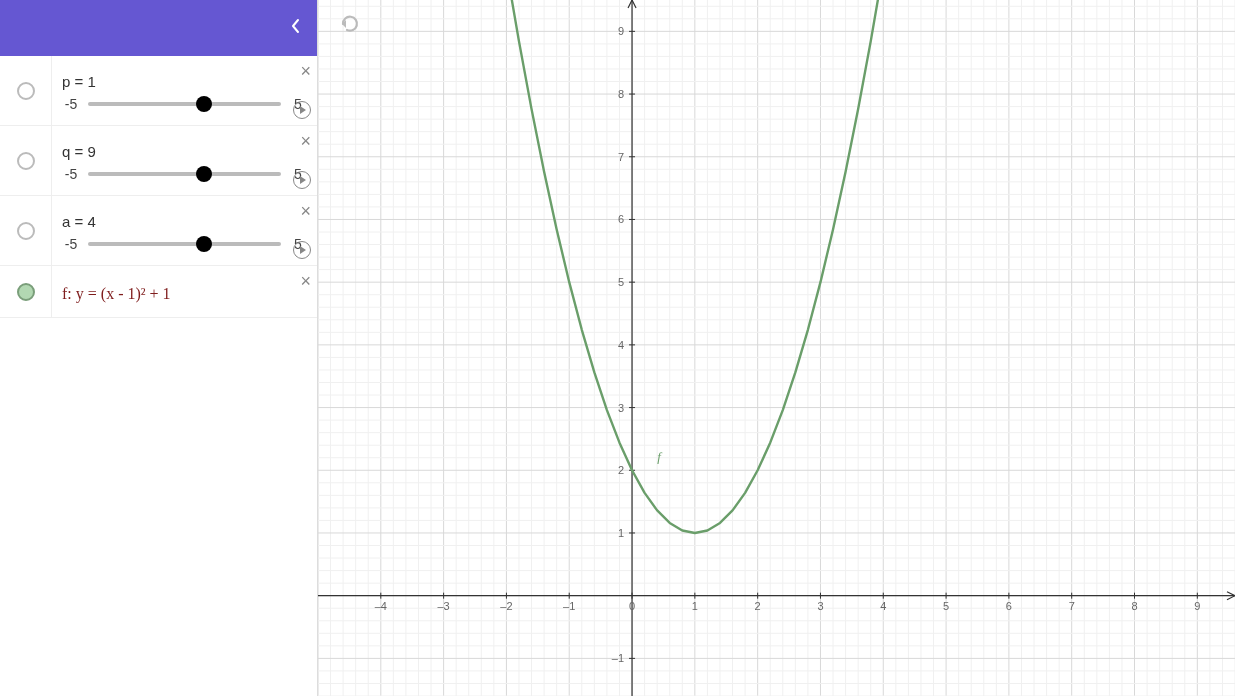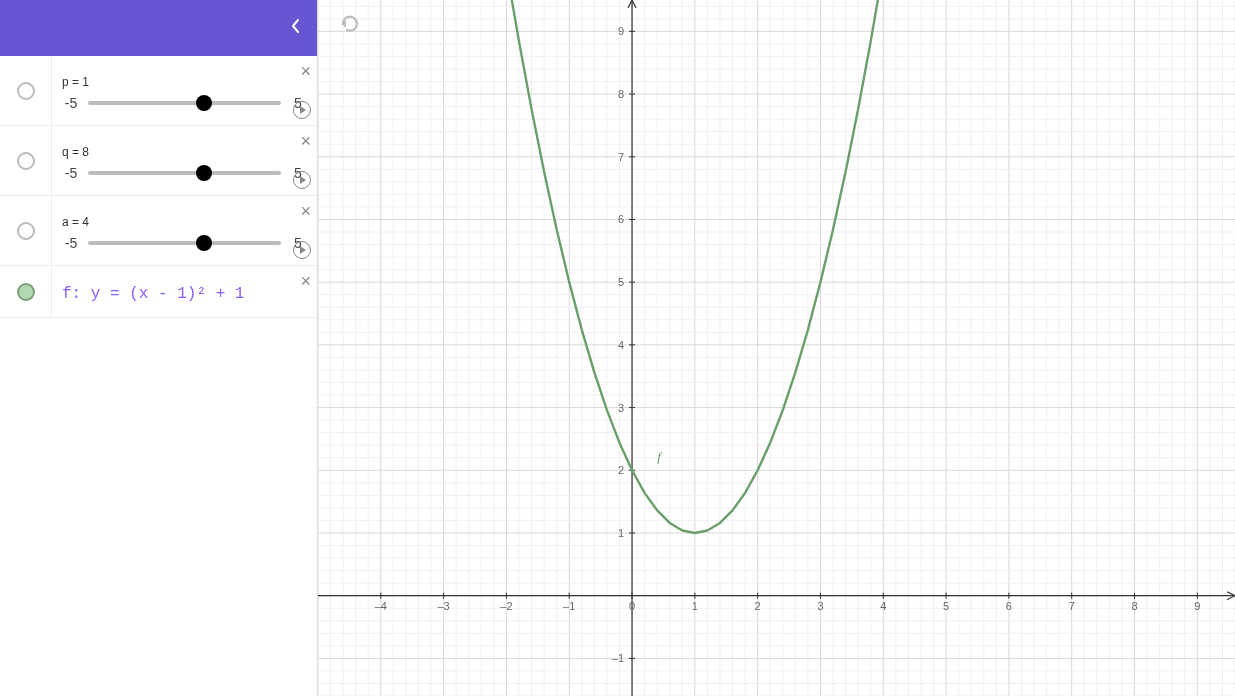--- a/index.html
+++ b/index.html
@@ -58,21 +58,21 @@
   }
   .item-content {
     flex: 1;
     padding: 10px 10px 6px 10px;
     position: relative;
     display: flex;
     flex-direction: column;
     justify-content: center;
   }
   .param-label {
-    font-size: 12px;
+    font-size: 15px;
     color: #333;
     margin-bottom: 6px;
   }
   .slider-line {
     display: flex;
     align-items: center;
     gap: 8px;
   }
   .slider-min, .slider-max {
     font-size: 14px;
@@ -115,23 +115,23 @@
     cursor: pointer;
   }
   .play-btn::after {
     content: '';
     border-left: 6px solid #888;
     border-top: 4px solid transparent;
     border-bottom: 4px solid transparent;
     margin-left: 2px;
   }
   .func-label {
-    font-family: Liberation Mono, monospace;
+    font-family: Liberation Serif, serif;
     font-size: 16px;
-    color: #8b5cf6;
+    color: #7f1d1d;
   }
   .graph-area {
     flex: 1;
     position: relative;
     background: #fff;
   }
   .undo-btn {
     position: absolute;
     top: 14px; left: 20px;
     color: #bbb;
@@ -180,21 +180,21 @@
       </div>
     </div>
       </div>
       <div class="item-row">
     <div class="toggle-col">
       <div class="toggle-circle"></div>
     </div>
     <div class="item-content">
       <span class="close-btn">×</span>
       <div class="play-btn"></div>
-      <div class="param-label">q = 8</div>
+      <div class="param-label">q = 9</div>
       <div class="slider-line">
         <span class="slider-min">-5</span>
         <div class="slider-track">
           <div class="slider-thumb" style="left:60%"></div>
         </div>
         <span class="slider-max">5</span>
       </div>
     </div>
       </div>
       <div class="item-row">

